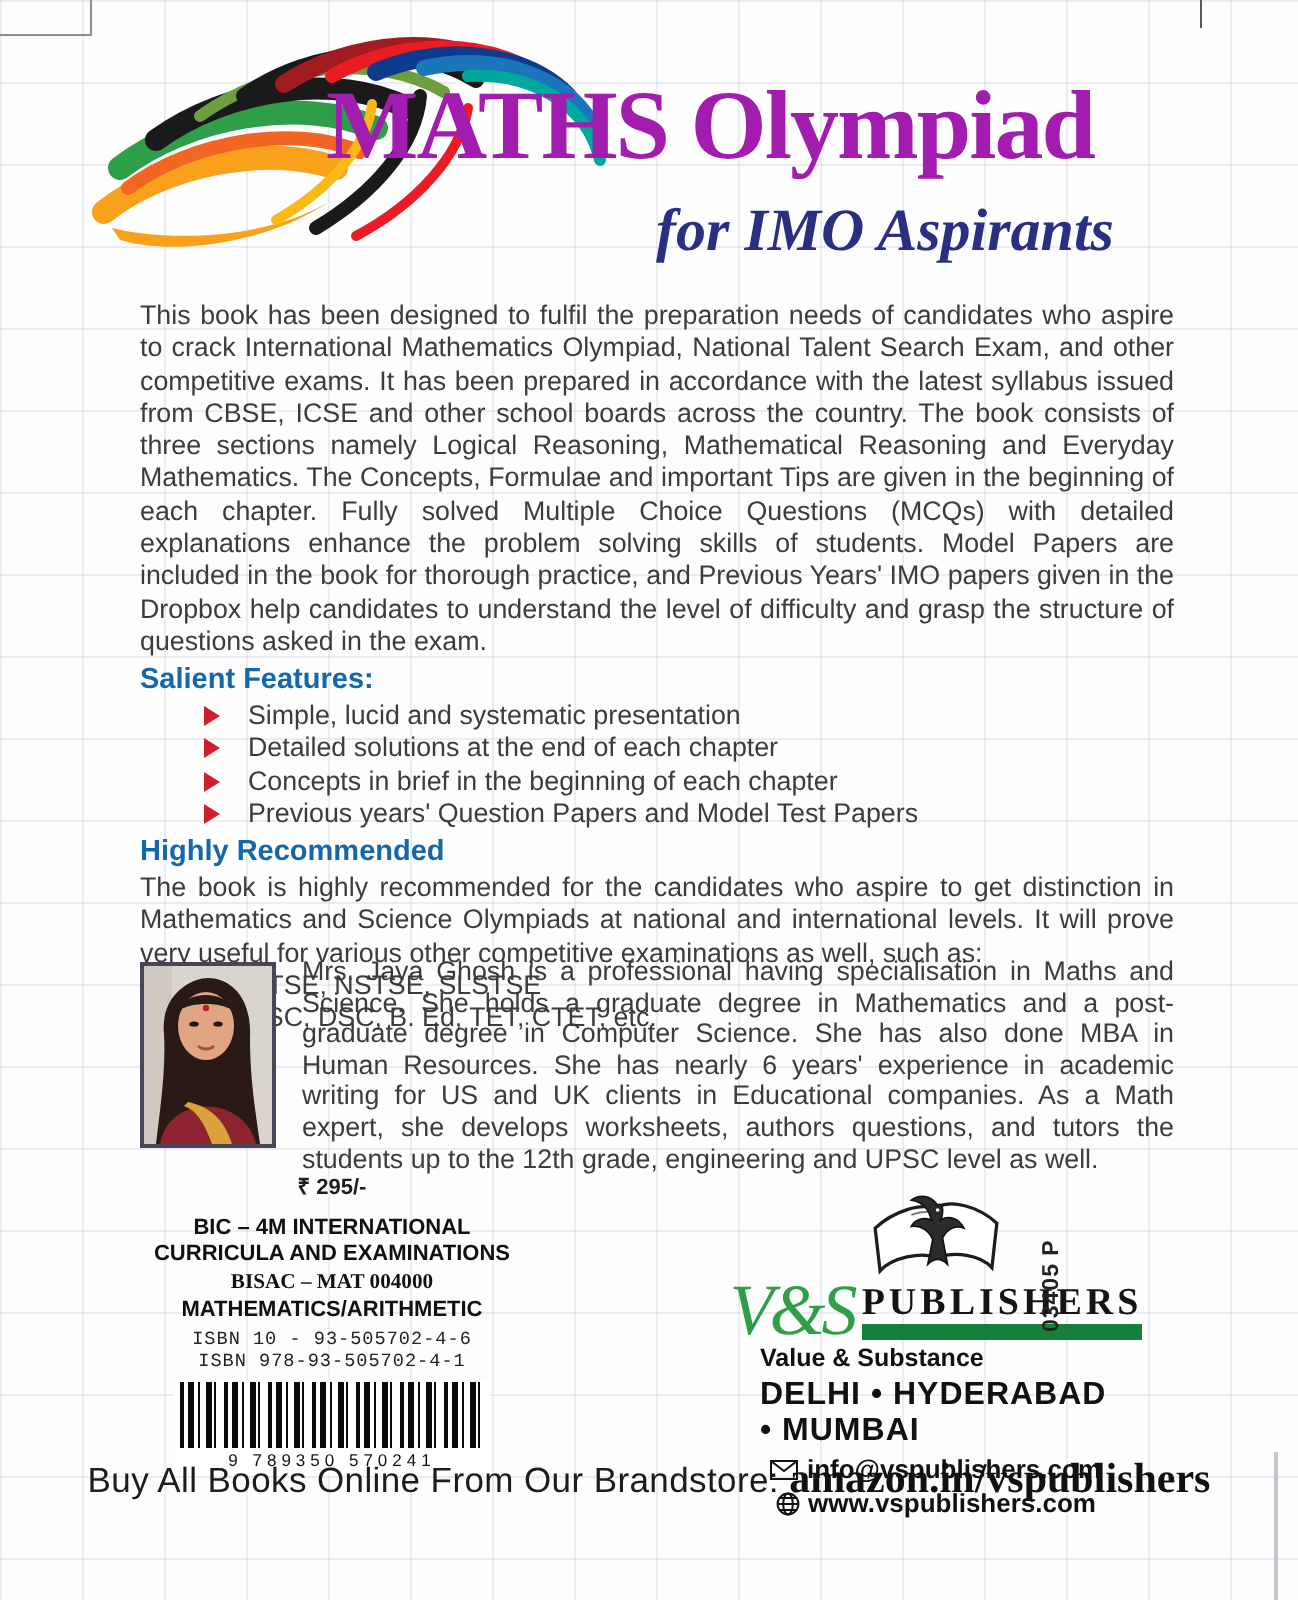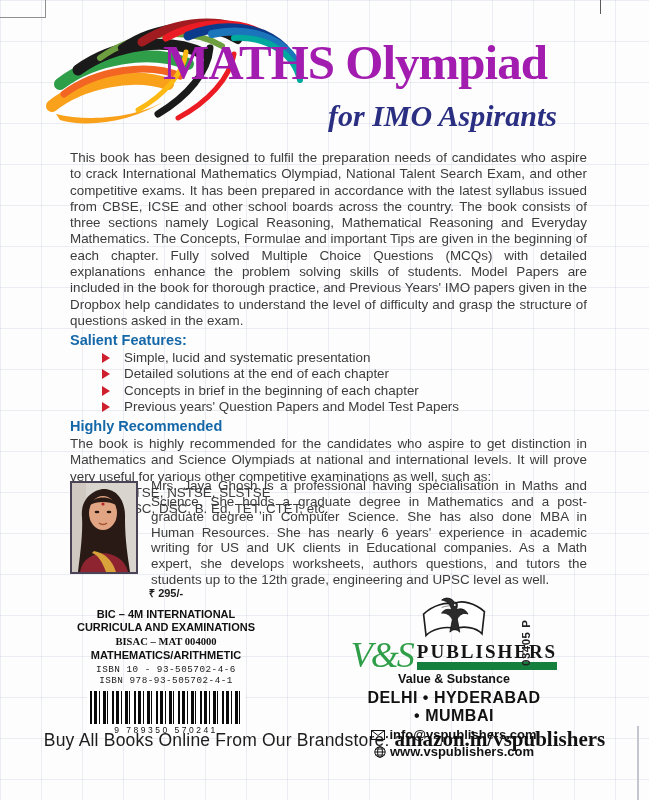--- a/index.html
+++ b/index.html
@@ -46,21 +46,21 @@
   .barcode-wrap{width:152px;margin:3px auto 0 auto;background:#fff;padding:1px 3px 2px 3px;}
   .barcode-bars{height:33px;background-color:#fff;background-image:
     repeating-linear-gradient(90deg,
       #0a0a0a 0 2px, transparent 2px 4px,
       #0a0a0a 4px 7px, transparent 7px 9px,
       #0a0a0a 9px 10px, transparent 10px 13px,
       #0a0a0a 13px 16px, transparent 16px 17px,
       #0a0a0a 17px 18px, transparent 18px 22px);}
   .barcode-digits{font-size:8.5px;letter-spacing:2.5px;color:#111;margin-top:1px;white-space:nowrap;}
   
-  .publisher{left:366px;top:594px;width:176px;text-align:center;color:#111;}
+  .publisher{left:380px;top:594px;width:176px;color:#111;}
   .pub-logo{width:74px;height:50px;display:block;margin:0 auto;}
   .brand-row{display:flex;align-items:flex-end;justify-content:center;margin-top:-4px;}
   .brand-script{font-family:"Liberation Serif",serif;font-style:italic;font-size:36px;
     line-height:30px;color:#2f9e49;letter-spacing:-2px;}
   .brand-word{font-family:"Liberation Serif",serif;font-weight:bold;font-size:19px;line-height:19px;
     letter-spacing:2px;color:#141414;border-bottom:8px solid #15803d;padding-bottom:1px;margin-left:4px;}
   .tagline{font-weight:bold;font-size:12.5px;margin-top:2px;}
   .cities{font-weight:bold;font-size:16px;letter-spacing:0.5px;margin-top:3px;}
   .contact-row{display:flex;align-items:center;justify-content:center;font-weight:bold;font-size:13px;margin-top:2px;}
   .contact-row svg{margin-right:4px;}

